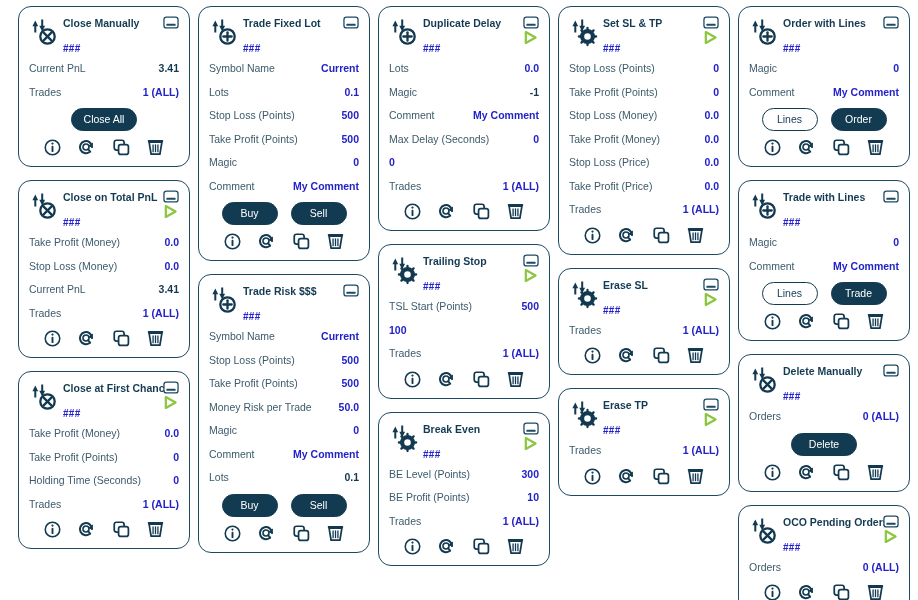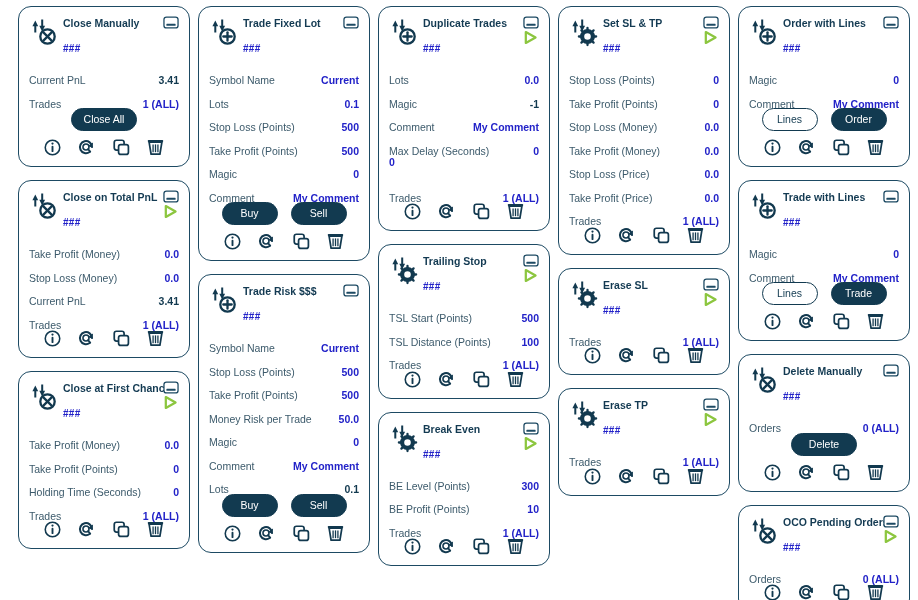--- a/index.html
+++ b/index.html
@@ -89,21 +89,20 @@
     display: flex;
     justify-content: space-between;
     align-items: baseline;
     height: 23.5px;
     line-height: 23.5px;
     font-size: 10.5px;
   }
   .row .lbl {
     color: #3c5a6b;
     white-space: nowrap;
-    margin-top: 12px;
   }
   .row .val {
     font-weight: bold;
     white-space: nowrap;
   }
   .v-blue { color: #2222c8; }
   .v-dark { color: #12394f; }
 
   
   .btn-row {
@@ -537,21 +536,21 @@
               <path d="M6.3 3.5 L9.2 9.2 L7.3 9.2 L7.3 15.5 L5.3 15.5 L5.3 9.2 L3.4 9.2 Z"></path>
               <path d="M13.2 14.5 L10.3 8.8 L12.2 8.8 L12.2 2.5 L14.2 2.5 L14.2 8.8 L16.1 8.8 Z"></path>
             </g>
             <circle cx="18.5" cy="19.5" r="7.2" fill="#ffffff" stroke="#12394f" stroke-width="2.3"></circle>
             <g stroke="#12394f" stroke-width="2.3" stroke-linecap="round">
               <line x1="14.3" y1="19.5" x2="22.7" y2="19.5"></line>
               <line x1="18.5" y1="15.3" x2="18.5" y2="23.7"></line>
             </g>
           </svg>
           <div class="p-titles">
-            <div class="p-title">Duplicate Trades</div>
+            <div class="p-title">Duplicate Delay</div>
             <div class="p-sub">###</div>
           </div>
           <div class="p-ctrls">
             <svg viewBox="0 0 20 16" class="min-icon">
               <rect x="1.2" y="1.2" width="17.6" height="13.6" rx="3.2" fill="#fff" stroke="#1d4a63" stroke-width="1.6"></rect>
               <rect x="4.2" y="9.6" width="11.6" height="2.6" rx="0.8" fill="#1d4a63"></rect>
             </svg>
             <svg viewBox="0 0 18 16" class="play-icon">
               <path d="M4 2.2 L14.4 8 L4 13.8 Z" fill="#ffffff" stroke="#8cc63f" stroke-width="2.4" stroke-linejoin="round"></path>
             </svg>
@@ -642,21 +641,20 @@
               <path d="M4 2.2 L14.4 8 L4 13.8 Z" fill="#ffffff" stroke="#8cc63f" stroke-width="2.4" stroke-linejoin="round"></path>
             </svg>
           </div>
         </div>
         <div class="rows">
           <div class="row">
             <span class="lbl">TSL Start (Points)</span>
             <span class="val v-blue">500</span>
           </div>
           <div class="row">
-            <span class="lbl">TSL Distance (Points)</span>
             <span class="val v-blue">100</span>
           </div>
           <div class="row">
             <span class="lbl">Trades</span>
             <span class="val v-blue">1 (ALL)</span>
           </div>
         </div>
         <div class="p-foot">
           <svg viewBox="0 0 22 22" class="f-icon">
             <circle cx="11" cy="11" r="8.4" fill="none" stroke="#12394f" stroke-width="1.8"></circle>

